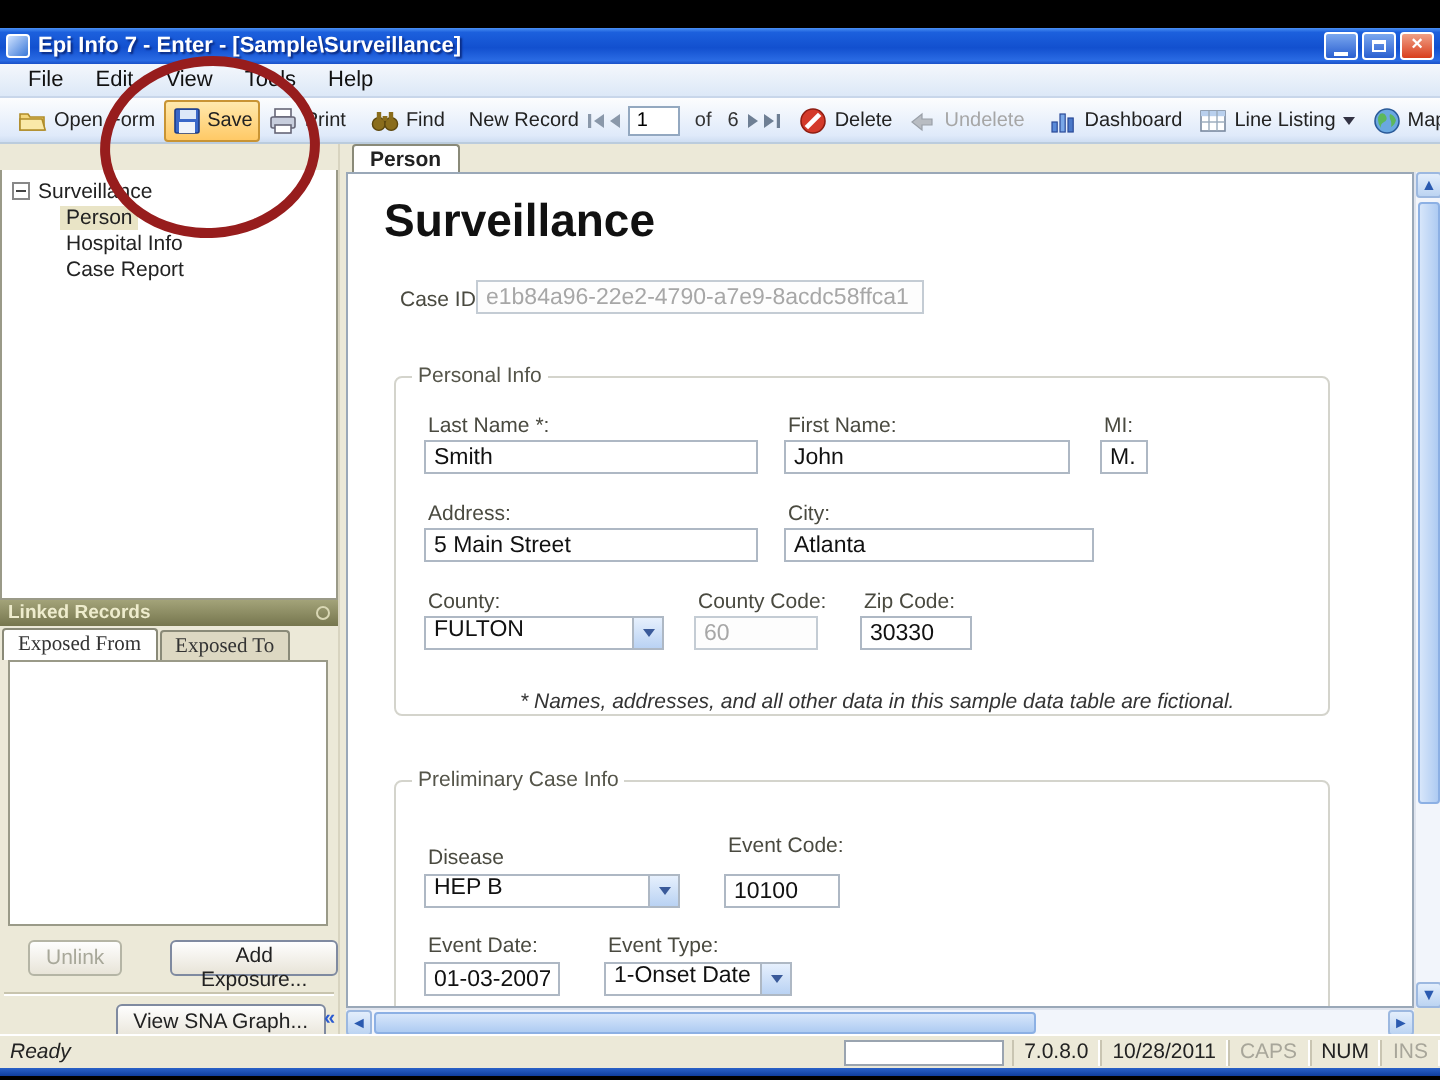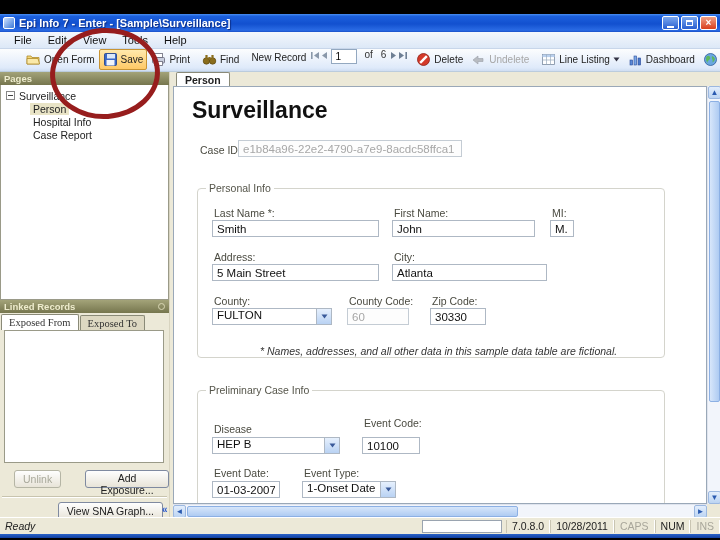--- a/index.html
+++ b/index.html
@@ -19,21 +19,21 @@
     background:linear-gradient(180deg,#7aa7ef,#2a5fd0); color:#fff; font-size:10px; line-height:1; }
   .win-btn.close { background:linear-gradient(180deg,#f0a086,#d93e1c); font-weight:bold; }
   .glyph-min { width:7px; height:2px; background:#fff; margin-top:7px; }
   .glyph-restore { width:7px; height:6px; border:1px solid #fff; border-top-width:2px; }
 
   
   .menubar { height:17px; background:linear-gradient(180deg,#f4f7fc,#dce8f7); display:flex; align-items:center; padding-left:6px; border-bottom:1px solid #c8d6ea; }
   .menu-item { padding:1px 8px; color:#111; }
 
   
-  .toolbar { height:23px; background:linear-gradient(180deg,#fcfdfe,#dfeafa 85%, #cfdef2); display:flex; align-items:flex-start; padding:0 18px; border-bottom:1px solid #bcd; overflow:hidden; white-space:nowrap; }
+  .toolbar { height:23px; background:linear-gradient(180deg,#fcfdfe,#dfeafa 85%, #cfdef2); display:flex; align-items:center; padding:0 1px; border-bottom:1px solid #bcd; overflow:hidden; white-space:nowrap; }
   .grip { width:4px; height:16px; margin:0 2px; background:repeating-linear-gradient(180deg,#9ab0cc 0 2px, transparent 2px 4px); }
   .tbtn { display:inline-flex; align-items:center; gap:3px; padding:2px 3px; font-size:10px; color:#222; border:1px solid transparent; border-radius:2px; }
   .tbtn.save-hl { background:linear-gradient(180deg,#ffe9ad,#ffc966); border:1px solid #c89434; }
   .tbtn.disabled { color:#a6a6a6; }
   .tsep { width:1px; height:16px; background:#b9c9de; margin:0 2px; }
   .ticon { width:15px; height:15px; display:inline-block; flex:none; }
   .nav-box { width:26px; height:15px; background:#fff; border:1px solid #93a8c0; font-size:10px; text-align:left; padding:0 3px; margin:0 3px; }
   .nav-arrow { width:13px; height:13px; display:inline-flex; align-items:center; justify-content:center; }
   .nav-lbl { padding:0 4px; font-size:10px; color:#333; }
 
@@ -224,60 +224,57 @@
         <svg class="ticon" viewBox="0 0 15 15">
             <path d="M2 8 L7 4 L7 6.5 L12 6.5 L12 9.5 L7 9.5 L7 12 Z" fill="#b8bcc2" stroke="#9aa0a8" stroke-width="0.6"></path>
           </svg>
         <span>Undelete</span>
       </span>
 
       <div class="tsep"></div>
 
       <span class="tbtn">
         <svg class="ticon" viewBox="0 0 15 15">
+            <rect x="2" y="8" width="2.6" height="5" fill="#5a8ad8" stroke="#2a4a98" stroke-width="0.6"></rect>
+            <rect x="6" y="4" width="2.6" height="9" fill="#7aa8e8" stroke="#2a4a98" stroke-width="0.6"></rect>
+            <rect x="10" y="6" width="2.6" height="7" fill="#4a78c8" stroke="#2a4a98" stroke-width="0.6"></rect>
+          </svg>
+        <span>Dashboard</span>
+      </span>
+
+      <span class="tbtn">
+        <svg class="ticon" viewBox="0 0 15 15">
             <rect x="1.5" y="2.5" width="12" height="10" fill="#fff" stroke="#7a8aa0" stroke-width="0.8"></rect>
             <rect x="1.5" y="2.5" width="12" height="2.6" fill="#b9d0ee"></rect>
             <line x1="1.5" y1="8" x2="13.5" y2="8" stroke="#9ab" stroke-width="0.7"></line>
             <line x1="5.5" y1="2.5" x2="5.5" y2="12.5" stroke="#9ab" stroke-width="0.7"></line>
             <line x1="9.5" y1="2.5" x2="9.5" y2="12.5" stroke="#9ab" stroke-width="0.7"></line>
           </svg>
         <span>Line Listing</span>
         <svg width="7" height="5" viewBox="0 0 7 5">
             <path d="M0.5 0.5 L6.5 0.5 L3.5 4.5 Z" fill="#334"></path>
           </svg>
       </span>
 
       <span class="tbtn">
         <svg class="ticon" viewBox="0 0 15 15">
-            <rect x="2" y="8" width="2.6" height="5" fill="#5a8ad8" stroke="#2a4a98" stroke-width="0.6"></rect>
-            <rect x="6" y="4" width="2.6" height="9" fill="#7aa8e8" stroke="#2a4a98" stroke-width="0.6"></rect>
-            <rect x="10" y="6" width="2.6" height="7" fill="#4a78c8" stroke="#2a4a98" stroke-width="0.6"></rect>
-          </svg>
-        <span>Dashboard</span>
-      </span>
-
-      <span class="tbtn">
-        <svg class="ticon" viewBox="0 0 15 15">
             <circle cx="7.5" cy="7.5" r="6" fill="#6aa8e0" stroke="#2a5a98" stroke-width="0.8"></circle>
             <path d="M4 4 Q6 3 7 5 Q8 7 6 8 Q4 9 4.5 11 Q3 9 3 7 Q3 5 4 4Z" fill="#5cb85c"></path>
             <path d="M9 4 Q11 4.5 12 7 Q11.5 9.5 9.5 10.5 Q10 8 9 6.5 Q8.5 5 9 4Z" fill="#5cb85c"></path>
           </svg>
         <span>Map</span>
       </span>
 
       <div class="tsep"></div>
 
     </div>
 
     <div class="content">
 
       <div class="sidebar">
-        <div class="panel-hdr">
-          <span>Pages</span>
-        </div>
 
         <div class="treebox">
           <div style="height:4px"></div>
           <div class="tree-row">
             <span class="expander"></span>
             <span>Surveillance</span>
           </div>
           <div class="tree-row tree-child">
             <span class="tree-sel" style="padding:0 3px;">Person</span>
           </div>

